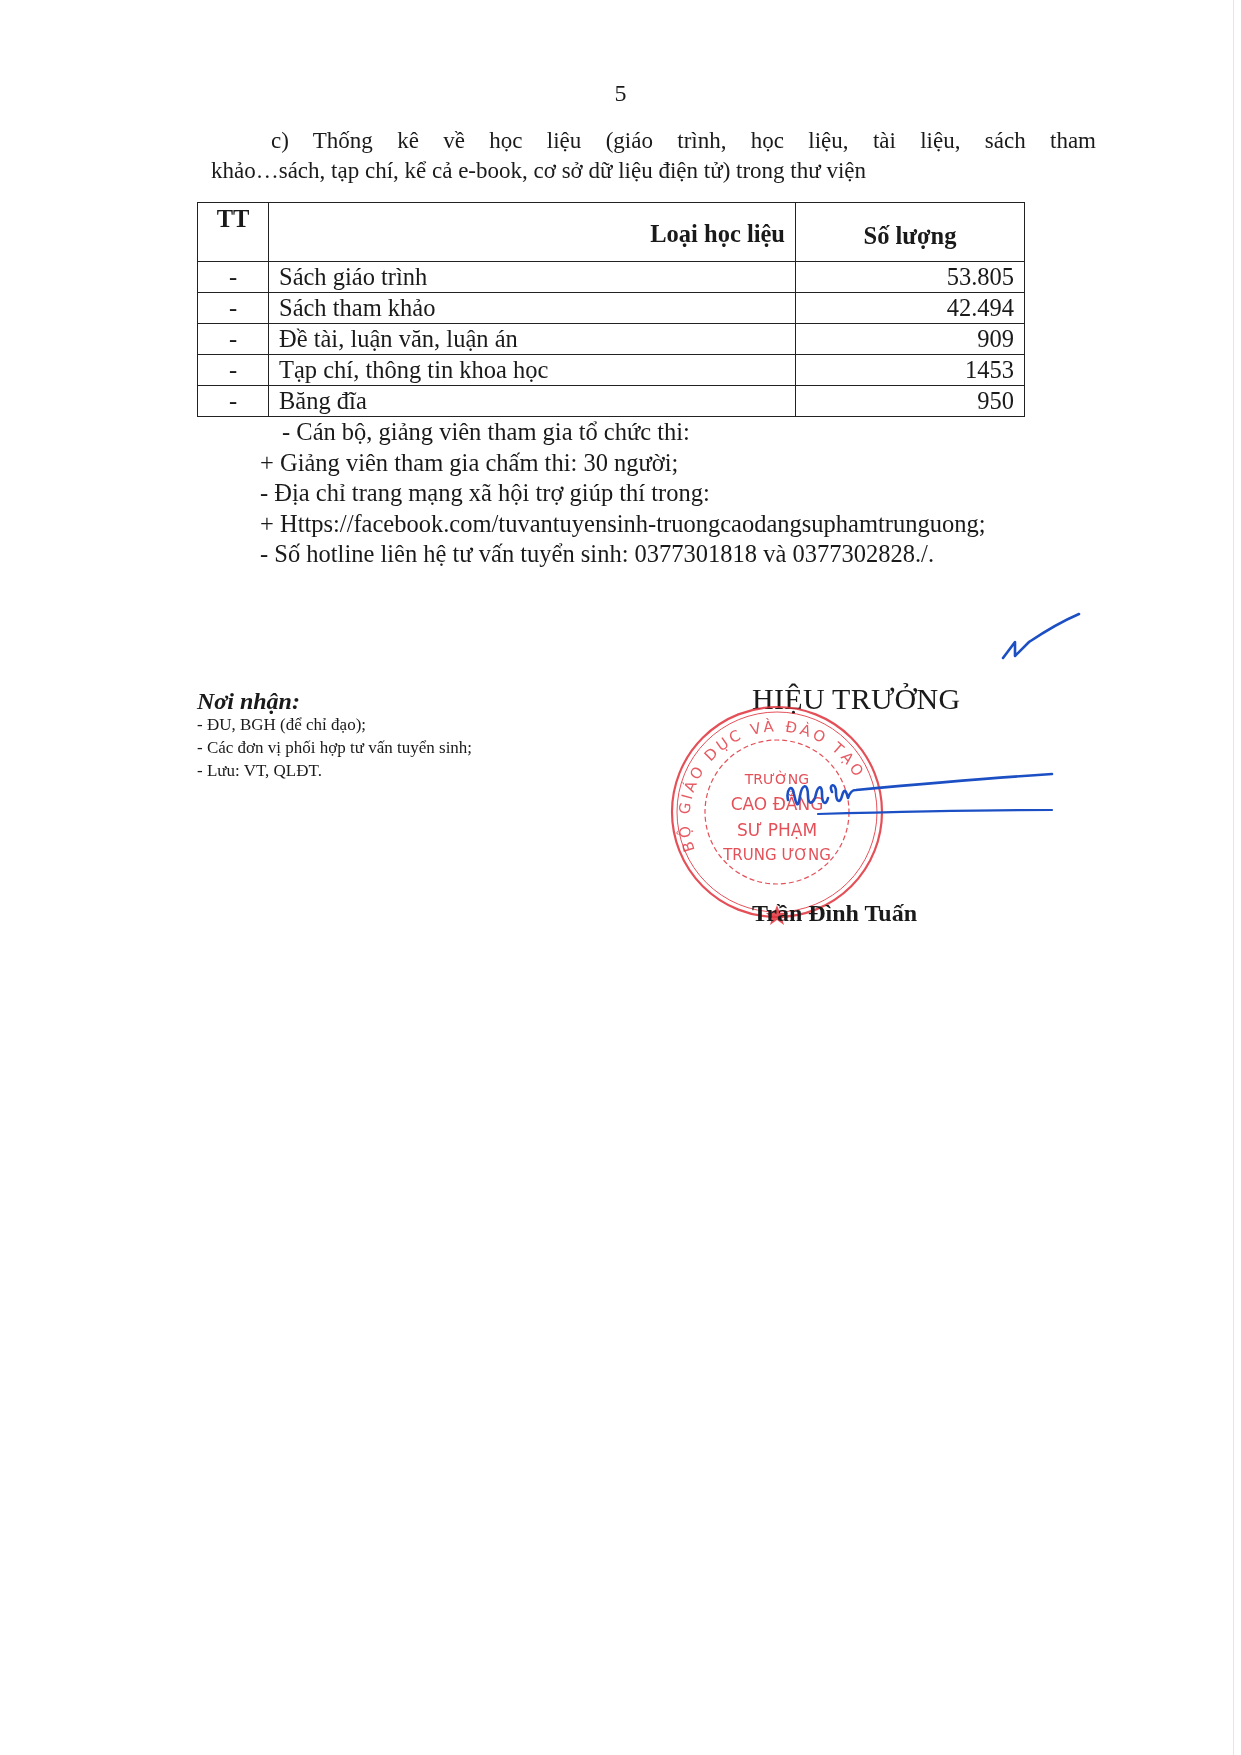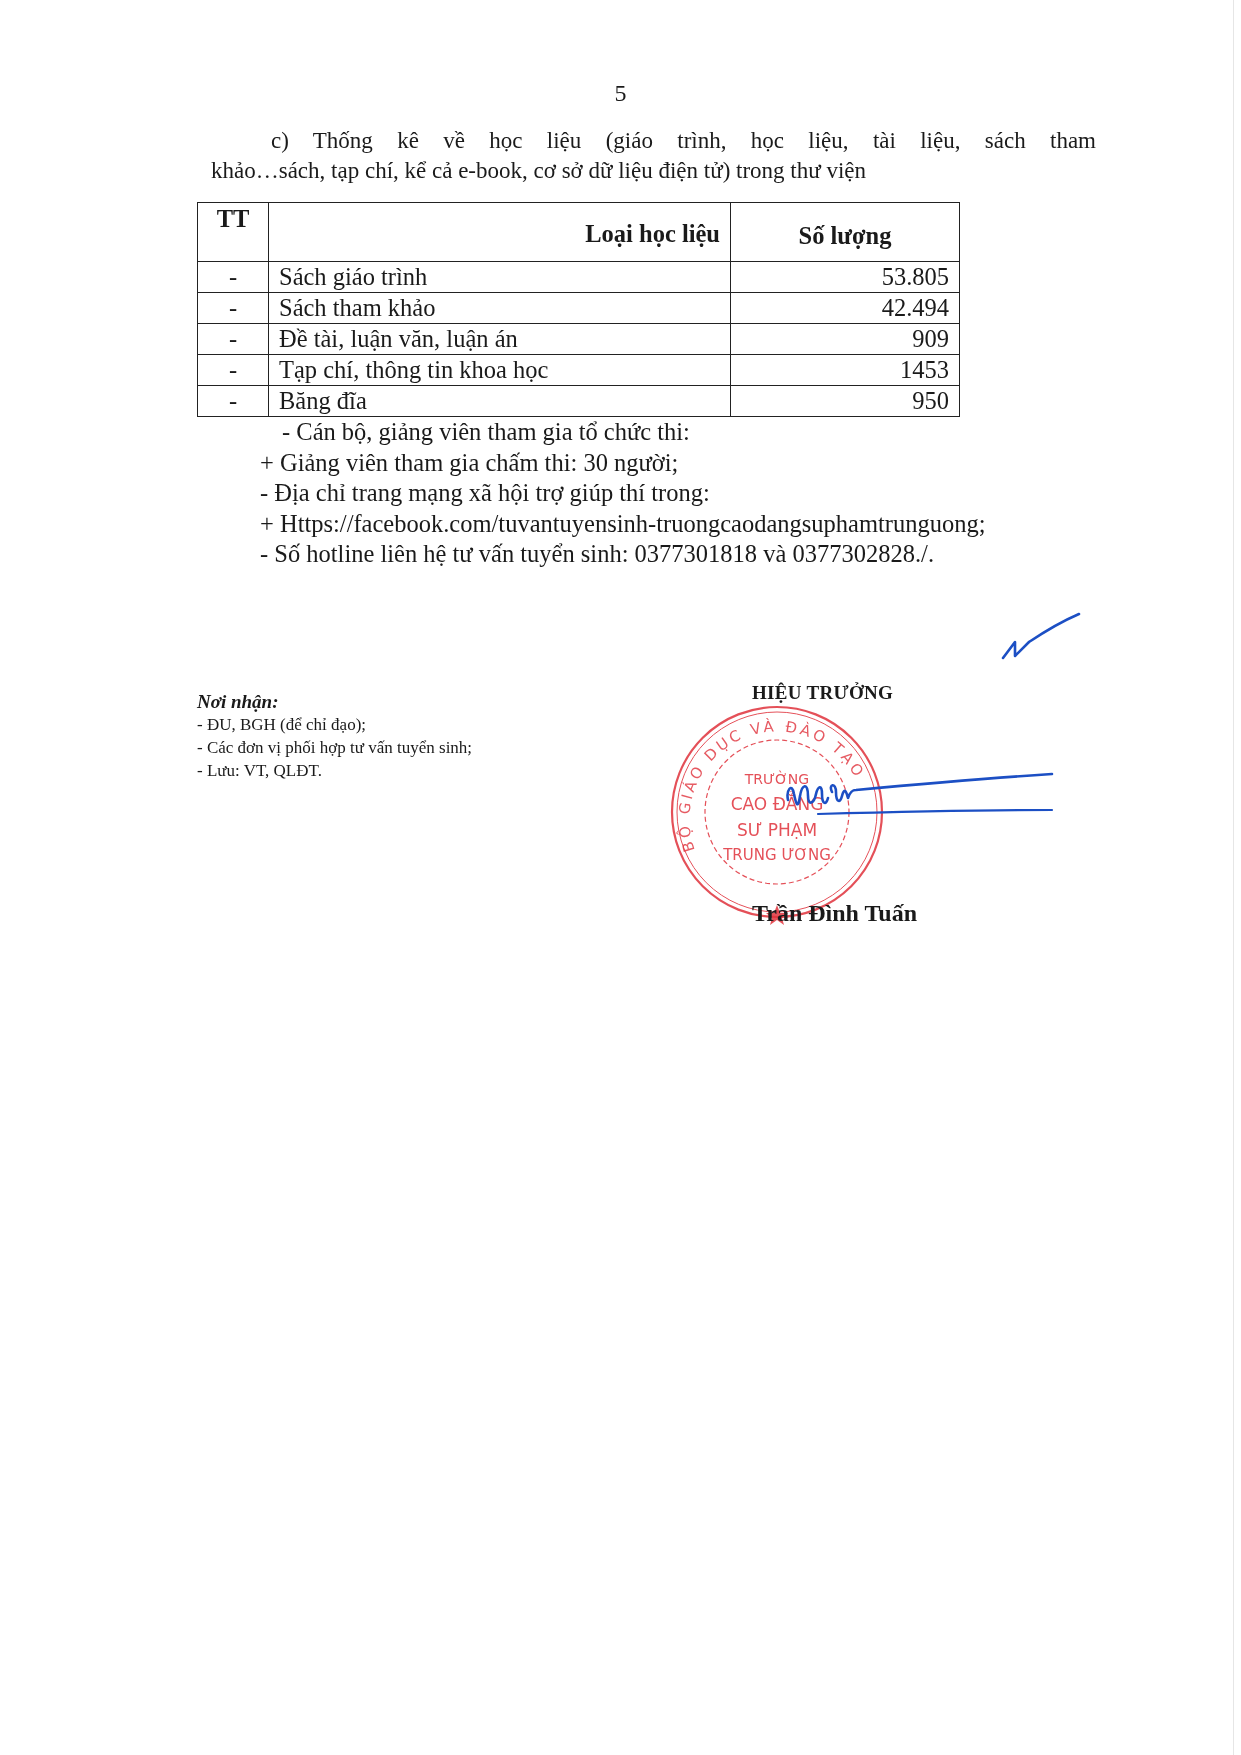--- a/index.html
+++ b/index.html
@@ -6,38 +6,38 @@
     body {
       width: 1241px; height: 1755px; position: relative; overflow: hidden;
       font-family: "Liberation Serif", "DejaVu Serif", serif; color: #1a1a1a;
     }
     .abs { position: absolute; }
     .page-number { left: 0; width: 1241px; top: 80px; text-align: center; font-size: 24px; }
     .para { left: 211px; width: 885px; font-size: 23px; line-height: 30px; }
     .para .l1 { display: block; text-indent: 60px; text-align: justify; text-align-last: justify; }
     .para .l2 { display: block; }
     table.stats {
-      position: absolute; left: 197px; top: 202px; width: 763px;
+      position: absolute; left: 197px; top: 202px; width: 828px;
       border-collapse: collapse; font-size: 24.5px;
     }
     table.stats td, table.stats th { border: 1.5px solid #222; padding: 0 10px; }
     table.stats th { font-weight: bold; height: 50px; }
     table.stats th.tt { width: 50px; vertical-align: top; padding-top: 2px; text-align: center; }
     table.stats th.type { text-align: right; vertical-align: middle; padding-top: 4px; }
     table.stats th.qty { width: 208px; text-align: center; vertical-align: middle; padding-top: 8px; }
     table.stats td { height: 30px; line-height: 30px; }
     table.stats td.tt { text-align: center; }
     table.stats td.type { padding-left: 10px; }
     table.stats td.qty { text-align: right; padding-right: 10px; font-family: Liberation Serif, serif; }
     .bullets { left: 260px; font-size: 24.5px; line-height: 30.5px; top: 417px; }
     .bullets div { white-space: nowrap; }
     .bullets .b0 { padding-left: 22px; }
     .recipients { left: 197px; top: 690px; font-size: 17px; line-height: 23px; }
-    .recipients .head { font-weight: bold; font-style: italic; font-size: 19px; }
-    .sign-title { left: 752px; top: 682px; font-weight: bold; font-size: 19px; letter-spacing: 0.3px; }
+    .recipients .head { font-weight: bold; font-style: italic; font-size: 24px; }
+    .sign-title { left: 752px; top: 682px; font-weight: normal; font-size: 30px; letter-spacing: 0.3px; }
     .signer { left: 752px; top: 900px; font-weight: bold; font-size: 24px; }
     .stamp { left: 665px; top: 700px; width: 225px; height: 225px; }
     .signature { left: 780px; top: 760px; width: 275px; height: 80px; }
     .tick { left: 995px; top: 612px; width: 90px; height: 55px; }
     .margin-line { left: 1233px; top: 0; width: 1px; height: 1755px; background: #e6e6e6; }
   </style>
 </head>
 <body>
 
 <div class="abs margin-line"></div>

